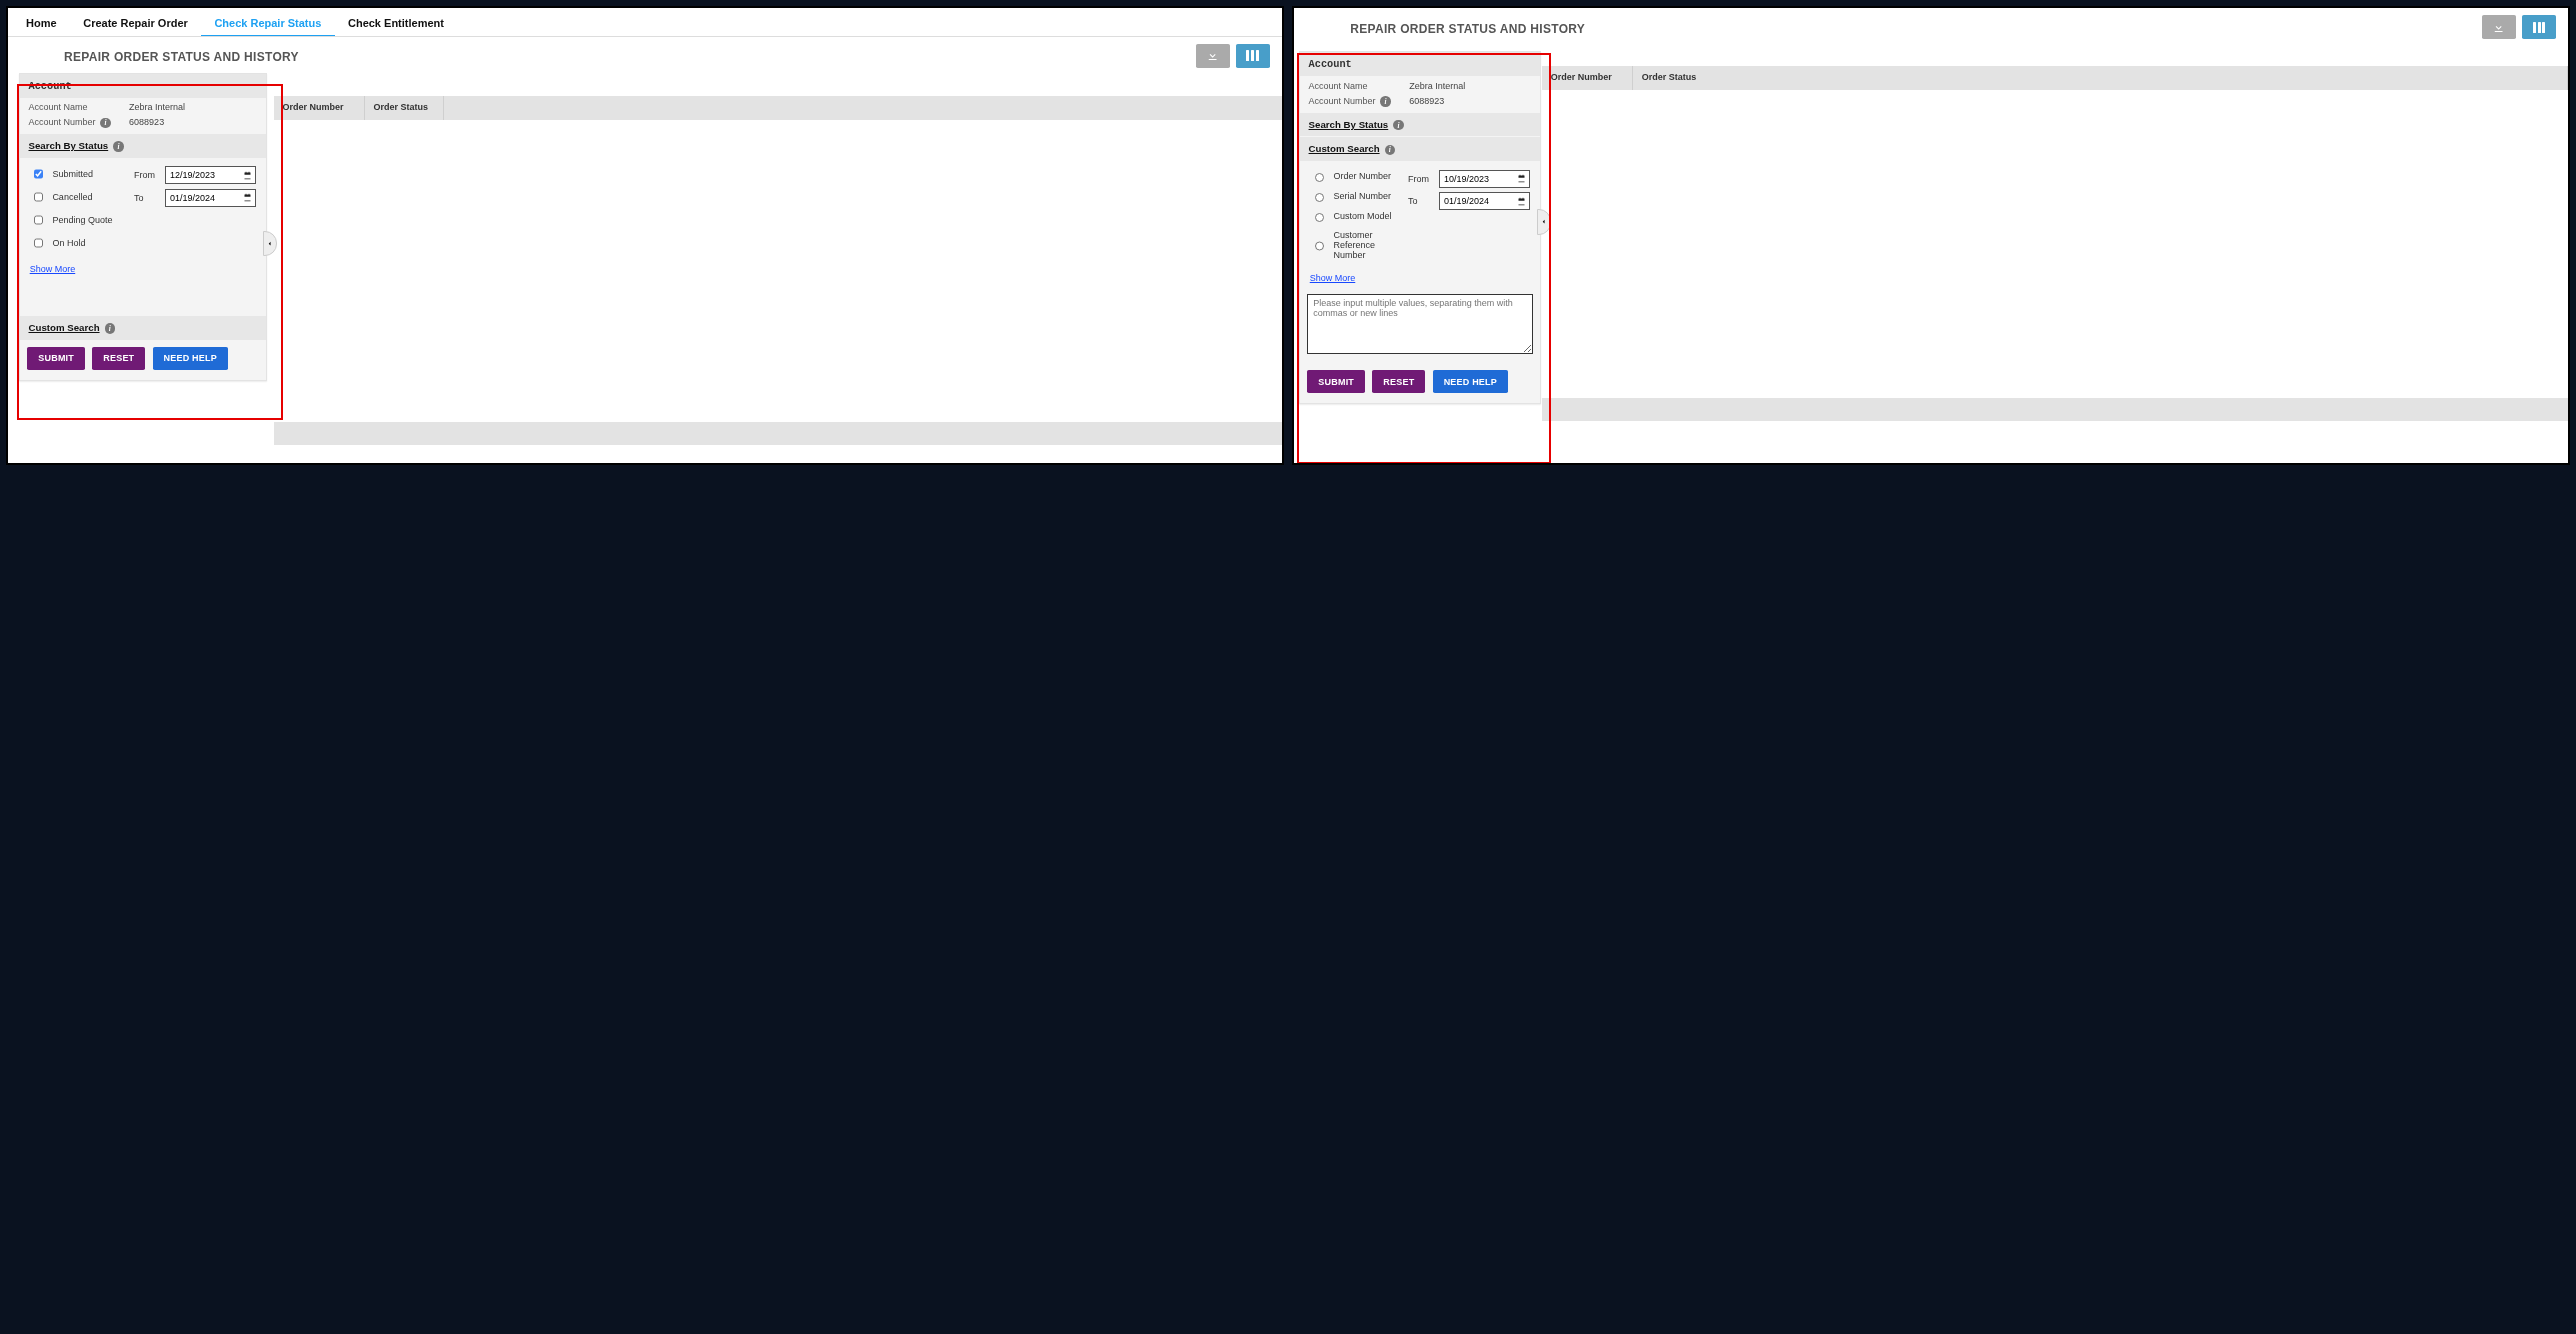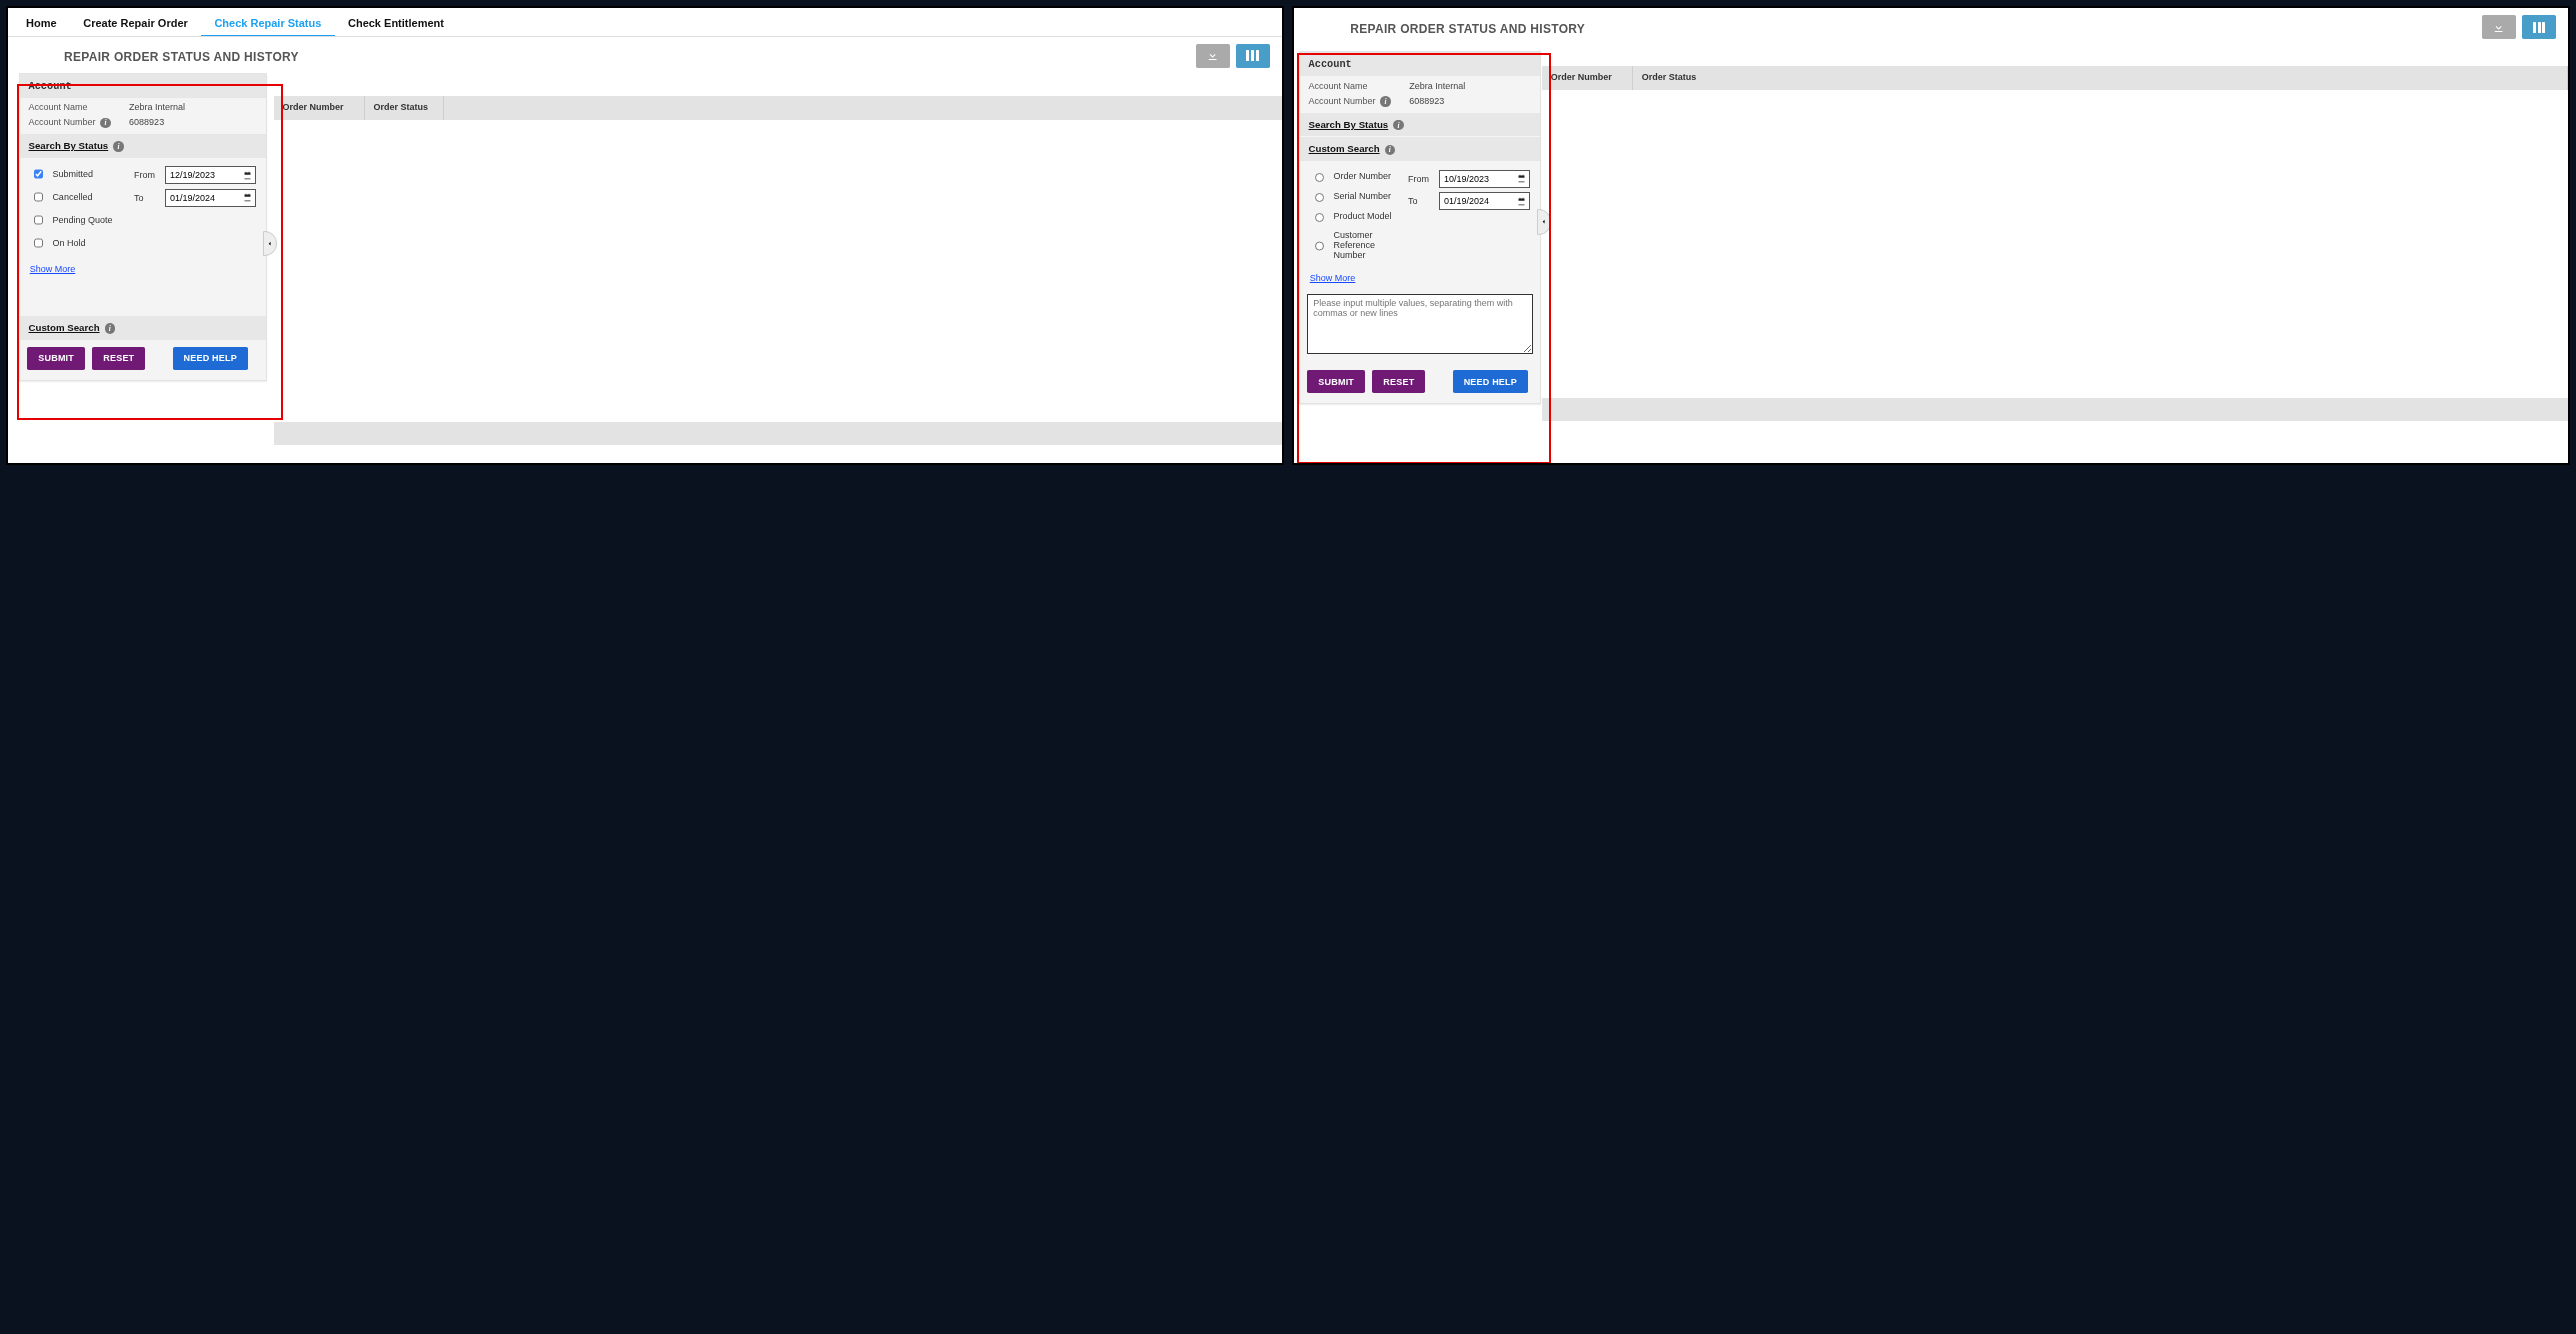--- a/index.html
+++ b/index.html
@@ -121,21 +121,21 @@
   }
   .dateinput svg{ width:9px; height:9px; fill:#222;}
   .showmore{ color:#1848ff; text-decoration:underline; font-size:9px; padding:6px 0 0 17px; display:inline-block; cursor:pointer;}
   .btnrow{ display:flex; gap:7.3px; padding:7.3px 7.3px 2.4px;}
   .btn{
     border:none; color:#fff; font-size:9px; font-weight:600;
     padding:6.6px 11px; border-radius:1.8px; cursor:pointer;
     letter-spacing:0.2px;
   }
   .btn.primary{ background:#701a75;}
-  .btn.accent{ background:#1f6bd6;margin-left:20px;}
+  .btn.accent{ background:#1f6bd6;}
   .multitext{
     margin:11px 7.3px 0; width:calc(100% - 14.5px);
     height:60px; resize:both;
     border:0.6px solid #333; padding:3.6px 4.8px;
     font-family:inherit; font-size:9px; color:#777;
   }
   
   .tablehead{
     position:absolute; top:88px; left:266px; right:0;
     background:#e3e3e3; height:24px;
@@ -338,21 +338,21 @@
         <label>
               <input type="radio" name="cs" style="">
               <span>Order Number</span>
             </label>
         <label>
               <input type="radio" name="cs" style="">
               <span>Serial Number</span>
             </label>
         <label>
               <input type="radio" name="cs" style="">
-              <span>Product Model</span>
+              <span>Custom Model</span>
             </label>
         <label>
               <input type="radio" name="cs" style="">
               <span>Customer Reference Number</span>
             </label>
         <a class="showmore" style="padding-left:0">Show More</a>
       </div>
       <div class="datecol">
         <div class="row">
           <span class="lbl">From</span>

